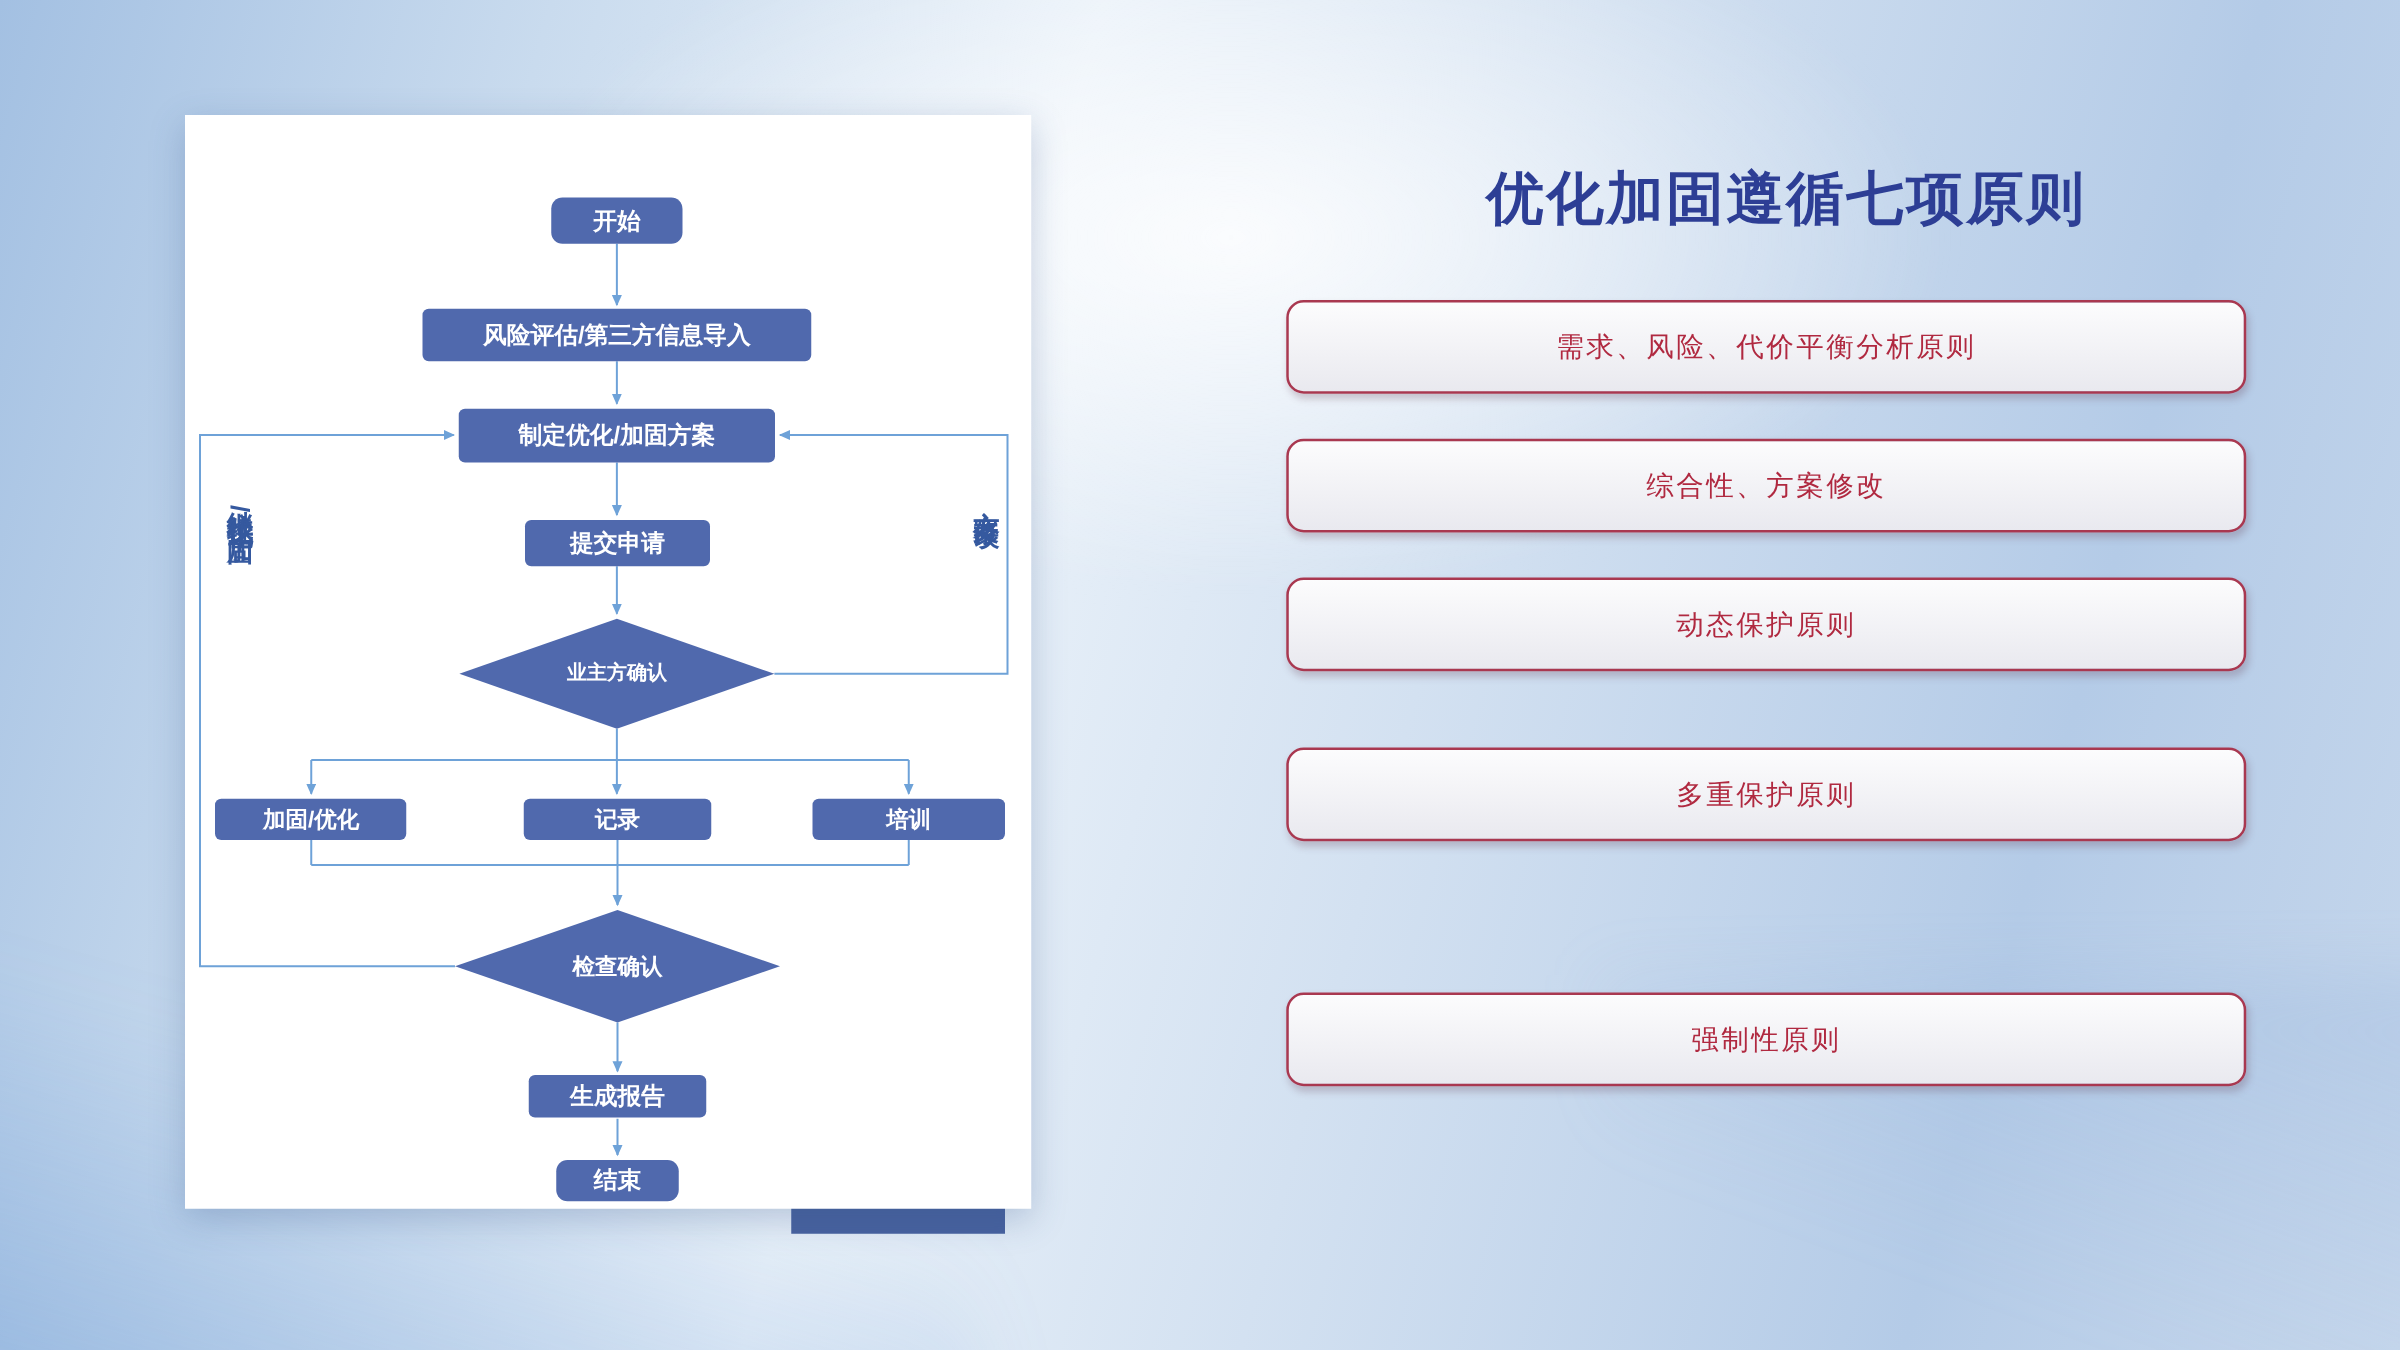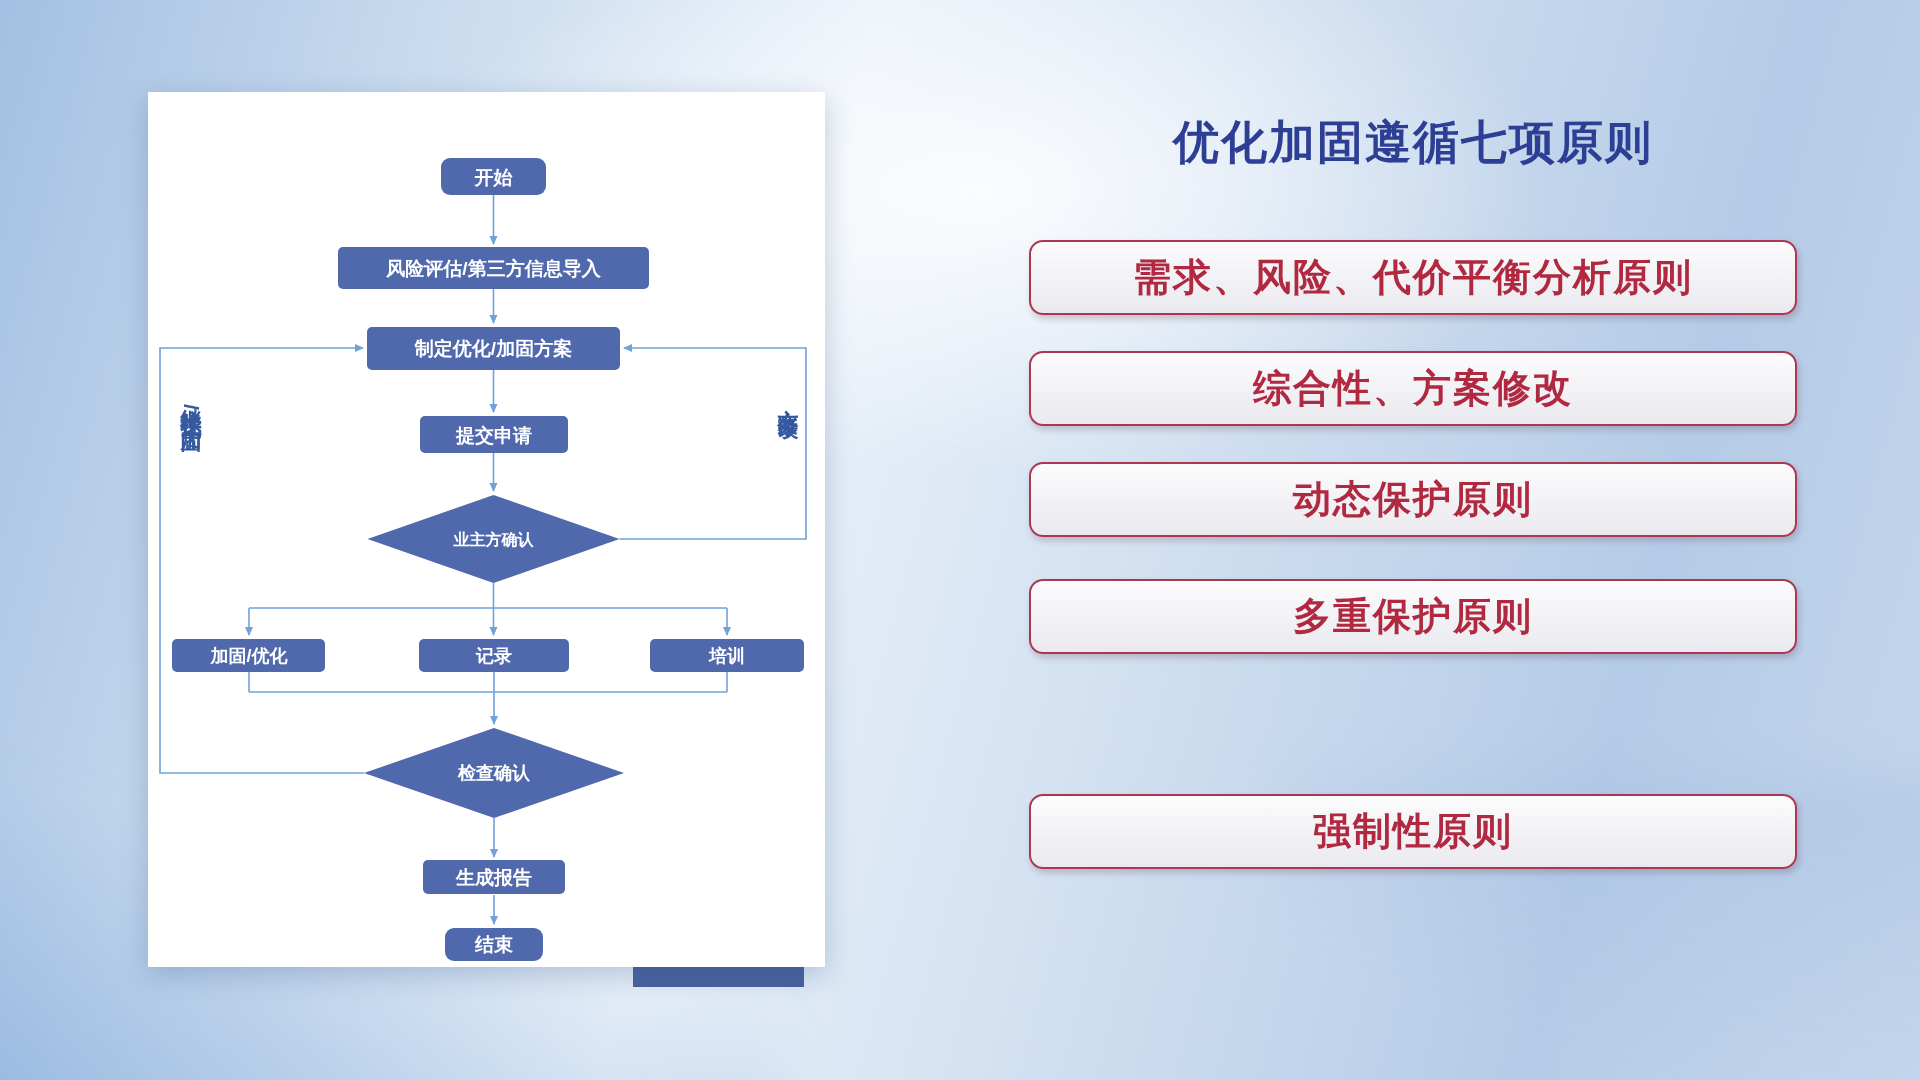--- a/index.html
+++ b/index.html
@@ -26,27 +26,27 @@
 
   .loop-label{position:absolute;writing-mode:vertical-rl;color:#35599f;font-weight:bold;
     font-size:21px;letter-spacing:3px;line-height:1;}
   .loop-left{left:33px;top:300px;}
   .loop-right{left:630px;top:300px;}
 
   .node-text{fill:#ffffff;font-weight:bold;text-anchor:middle;dominant-baseline:central;
     font-family:"Liberation Sans","DejaVu Sans",sans-serif;}
 
   .panel{position:absolute;left:1029px;top:0;width:768px;height:1080px;}
-  .panel-title{position:absolute;left:0;top:112px;width:768px;margin:0;text-align:center;
+  .panel-title{position:absolute;left:0;top:112px;width:768px;margin:16px;text-align:center;
     font-size:46px;font-weight:bold;color:#2d3e95;letter-spacing:2px;}
   .principle{position:absolute;left:0;width:764px;height:71px;border:2px solid #a93850;border-radius:14px;
     background:linear-gradient(180deg,#fcfcfd 0%,#e9e9ef 100%);
     box-shadow:2px 4px 6px rgba(100,60,80,.25);
     display:flex;align-items:center;justify-content:center;}
-  .principle span{font-size:38px;font-weight:bold;color:#b02940;letter-spacing:2px;}
+  .principle span{font-size:22px;font-weight:normal;color:#b02940;letter-spacing:2px;}
 </style>
 </head>
 <body>
 
 <div class="slide">
   <div class="bg streak-a"></div>
   <div class="bg streak-b"></div>
   <div class="bg streak-c"></div>
 
   <div class="card-shadow"></div>
@@ -123,20 +123,20 @@
 
     <div class="principle" style="top:240px">
       <span>需求、风险、代价平衡分析原则</span>
     </div>
     <div class="principle" style="top:351px">
       <span>综合性、方案修改</span>
     </div>
     <div class="principle" style="top:462px">
       <span>动态保护原则</span>
     </div>
-    <div class="principle" style="top:579px">
+    <div class="principle" style="top:598px">
       <span>多重保护原则</span>
     </div>
     <div class="principle" style="top:794px">
       <span>强制性原则</span>
     </div>
   </div>
 </div>
 
 </body></html>

